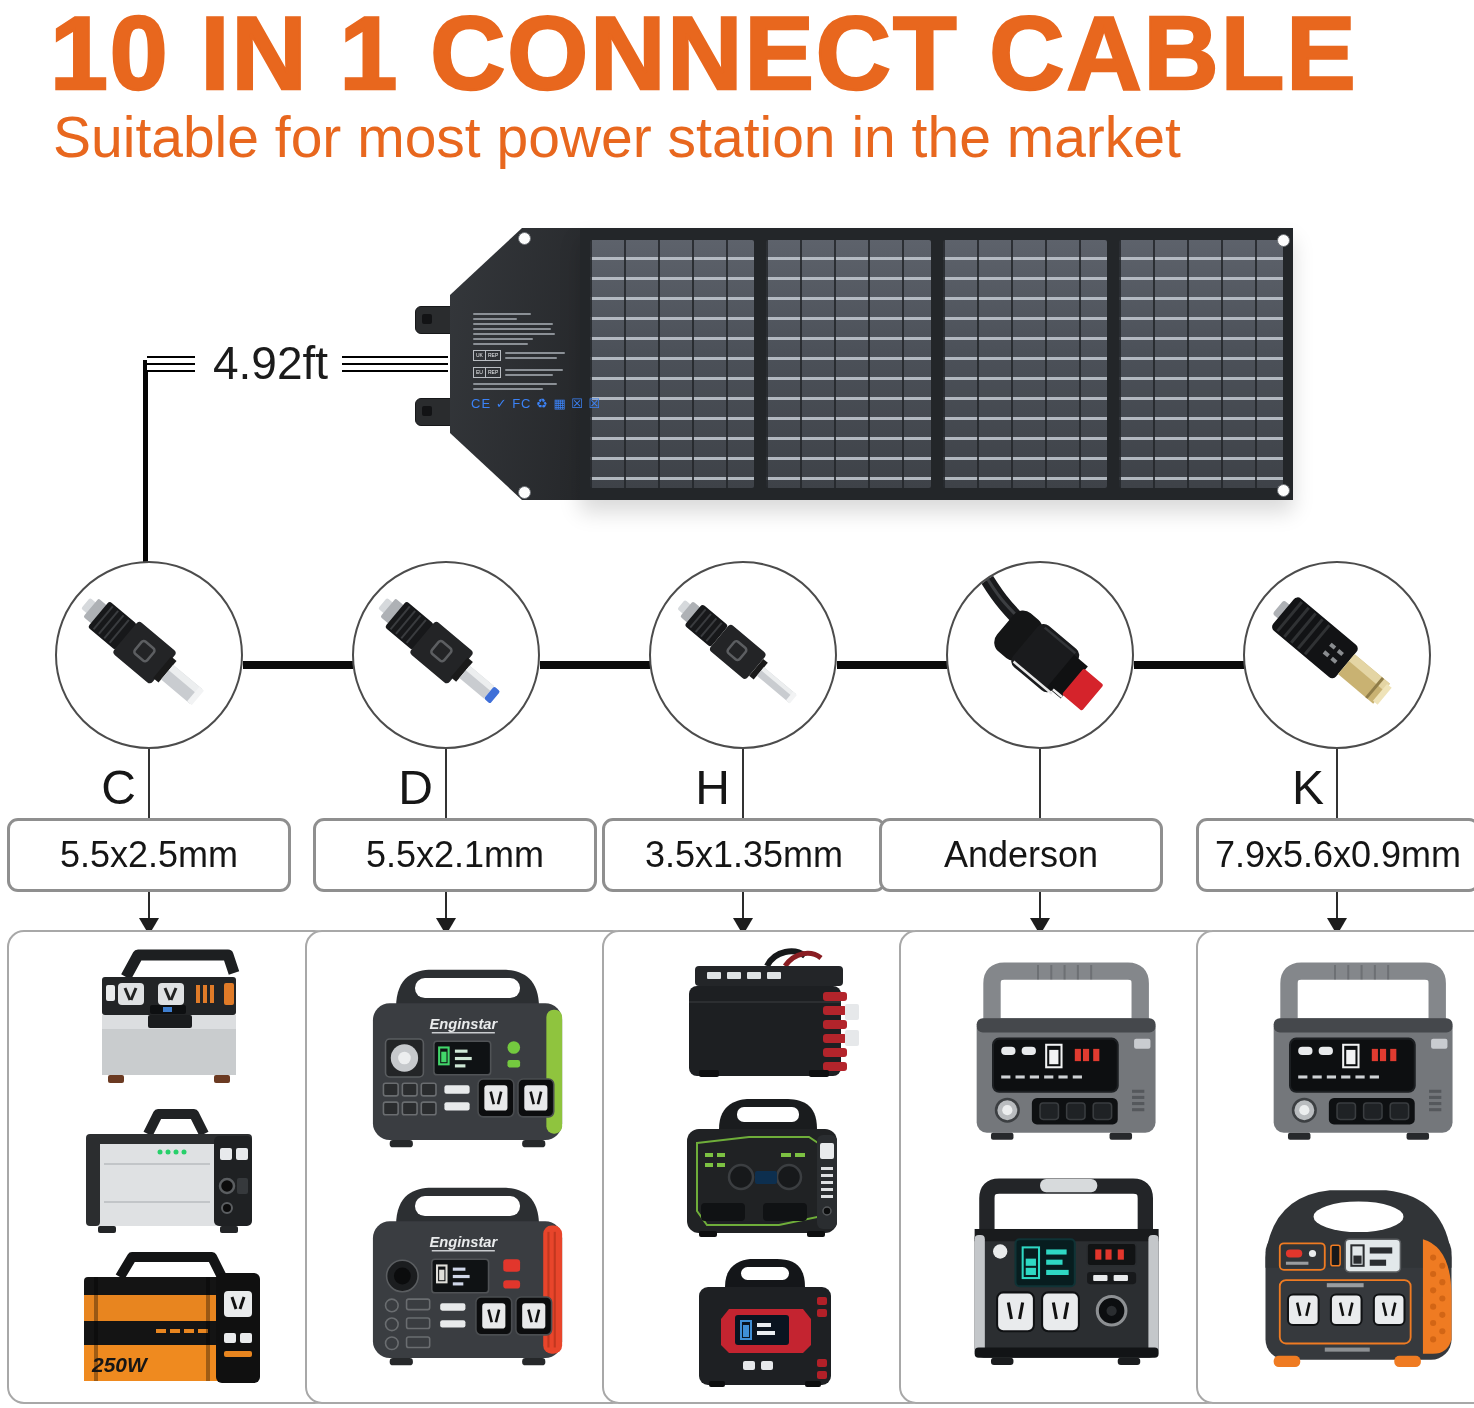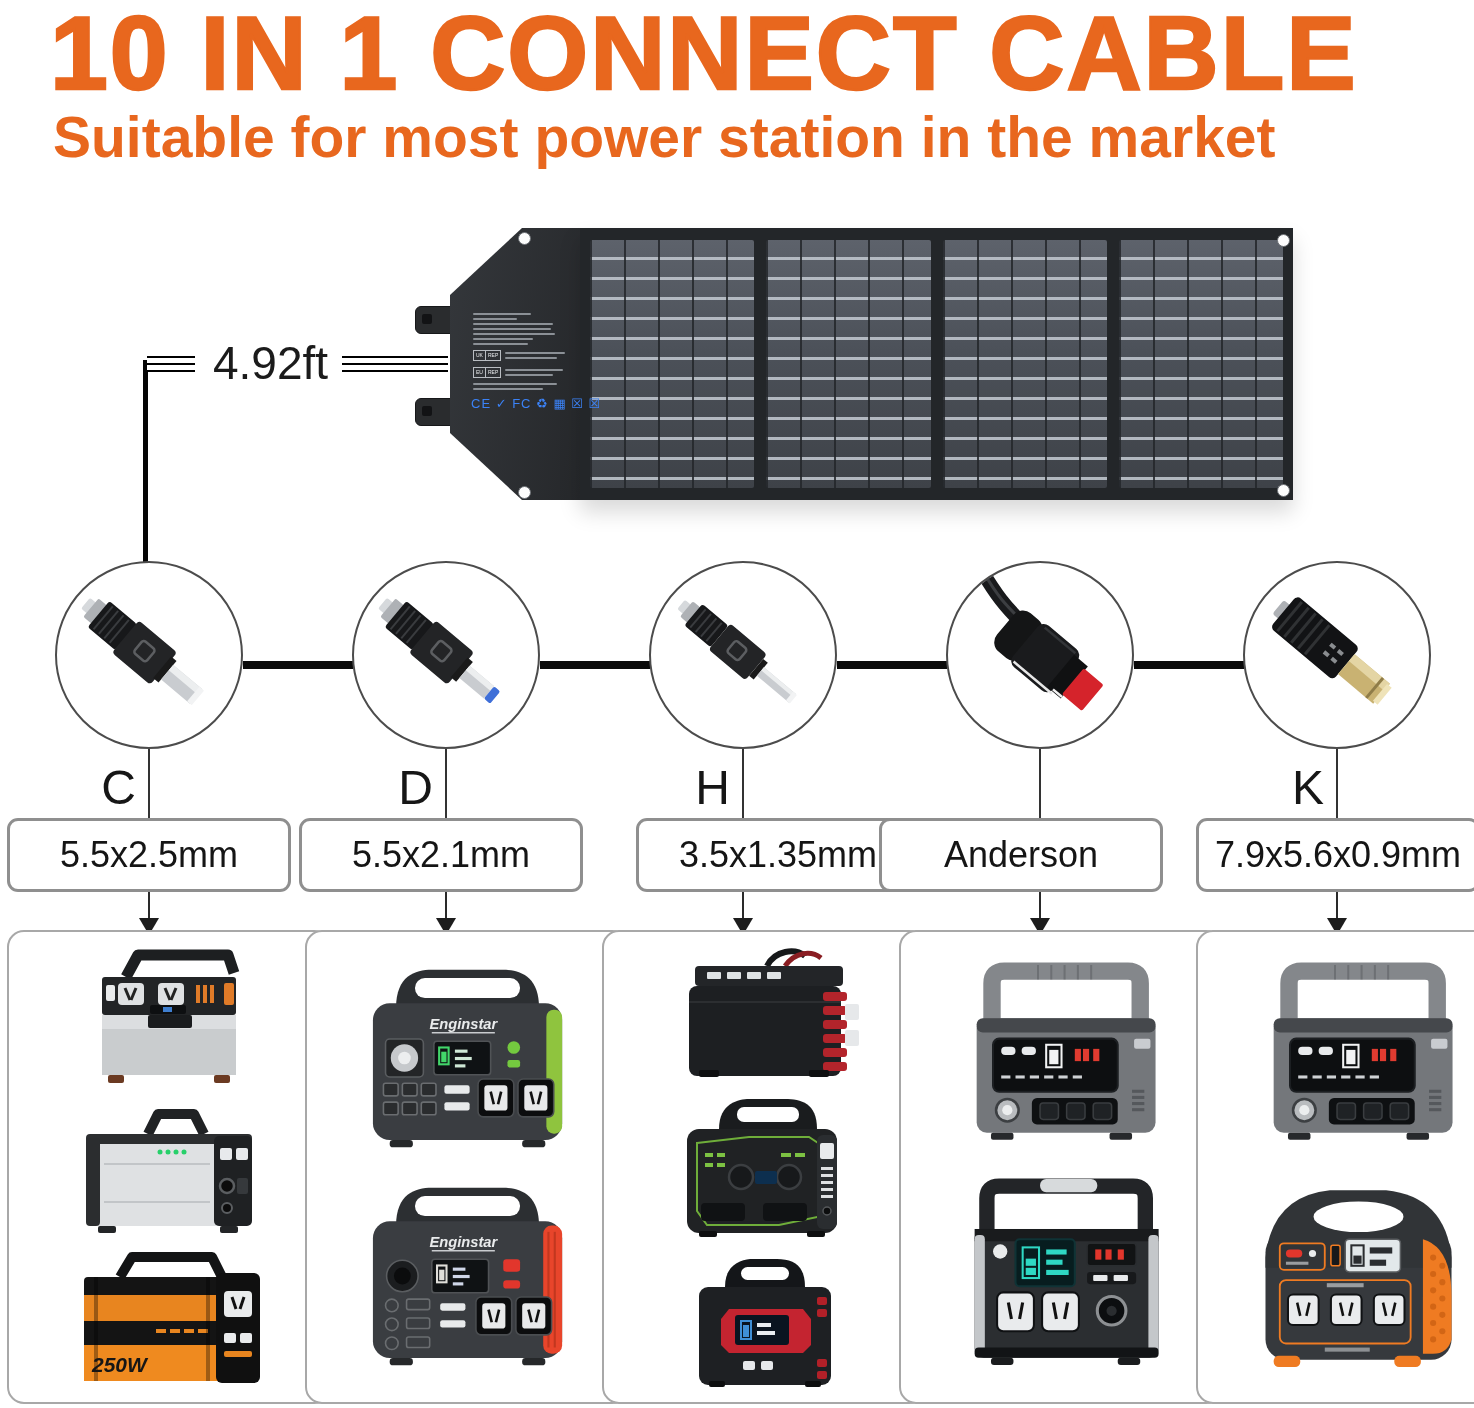--- a/index.html
+++ b/index.html
@@ -8,21 +8,21 @@
     font-family:"Liberation Sans",sans-serif;overflow:hidden;
   }
   
   .title{
     position:absolute;left:50px;top:-6px;width:1400px;
     font-size:104px;font-weight:bold;letter-spacing:2px;
     color:#E8671E;-webkit-text-stroke:2.5px #E8671E;white-space:nowrap;
   }
   .subtitle{
     position:absolute;left:53px;top:104px;width:1400px;
-    font-size:57px;font-weight:bold;letter-spacing:0px;color:#E8671E;white-space:nowrap;
+    font-size:57px;font-weight:normal;letter-spacing:0px;color:#E8671E;white-space:nowrap;
   }
   
   .panel{position:absolute;left:415px;top:228px;width:878px;height:272px;}
   .flap{
     position:absolute;left:35px;top:0;width:130px;height:272px;
     background:linear-gradient(100deg,#34373b,#26282b);
     clip-path:polygon(72px 0,100% 0,100% 100%,72px 100%,0 205px,0 67px);
   }
   .cells{
     position:absolute;left:165px;top:0;width:713px;height:272px;
@@ -264,24 +264,24 @@
 <div class="drop" style="left:1336px"></div>
 
 <div class="letter" style="left:74px">C</div>
 <div class="letter" style="left:371px">D</div>
 <div class="letter" style="left:668px">H</div>
 <div class="letter" style="left:1262px">K</div>
 
 <div class="sizebox" style="left:7px">
     <span>5.5x2.5mm</span>
   </div>
-<div class="sizebox" style="left:299px">
+<div class="sizebox" style="left:313px">
     <span>5.5x2.1mm</span>
   </div>
-<div class="sizebox" style="left:636px">
+<div class="sizebox" style="left:602px">
     <span>3.5x1.35mm</span>
   </div>
 <div class="sizebox" style="left:879px">
     <span>Anderson</span>
   </div>
 <div class="sizebox" style="left:1196px">
     <span>7.9x5.6x0.9mm</span>
   </div>
 
 <div class="aline" style="left:148px"></div>

